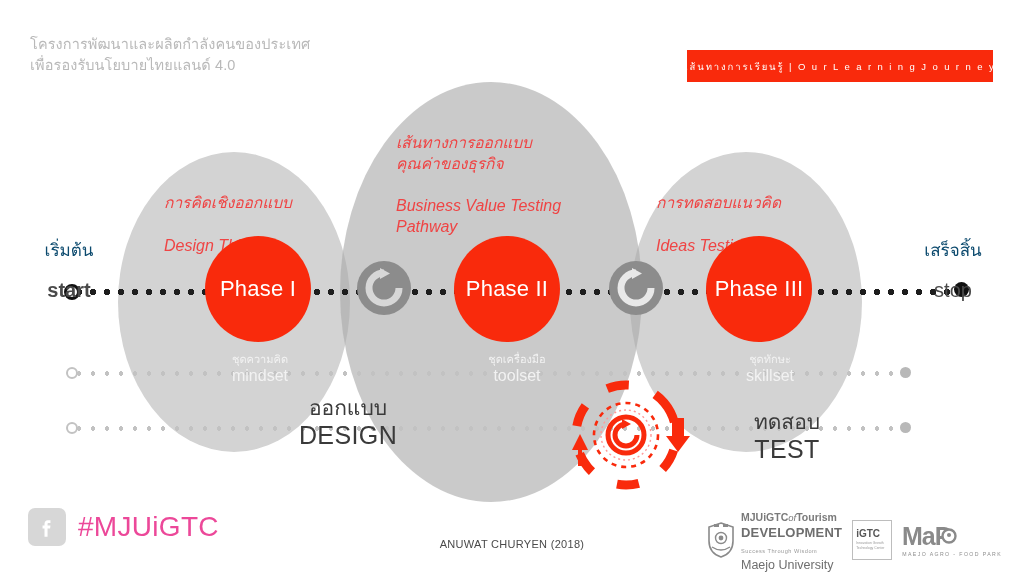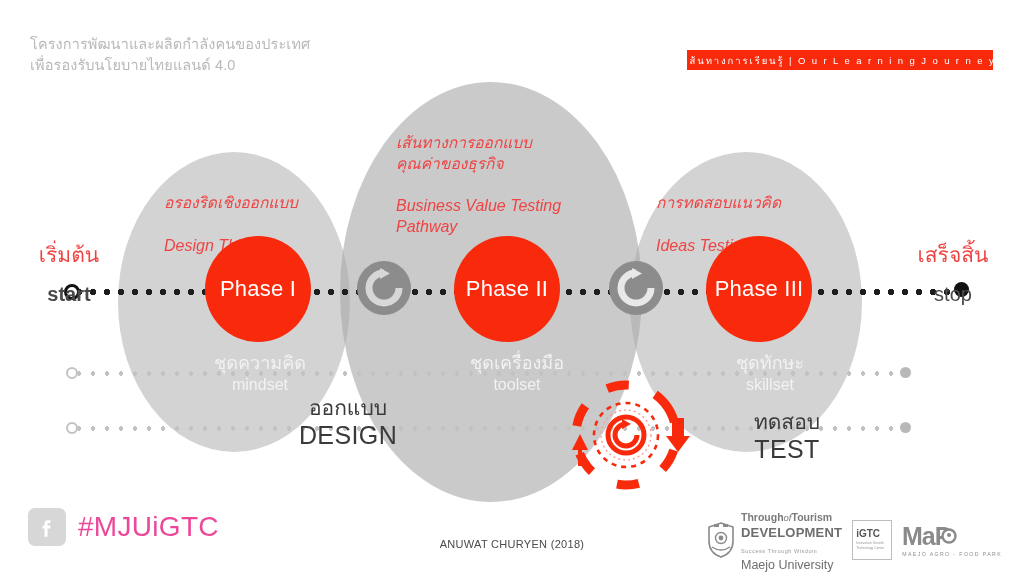--- a/index.html
+++ b/index.html
@@ -10,21 +10,21 @@
   }
   #stage{position:absolute;inset:0;width:1024px;height:576px;background:#ffffff;}
 
   
   .head-title{
     position:absolute;left:30px;top:34px;width:420px;
     font-size:14.5px;line-height:1.42;color:#b9b9b9;font-weight:400;
     white-space:pre-line;letter-spacing:.1px;
   }
   .banner{
-    position:absolute;left:687px;top:50px;width:306px;height:20px;
+    position:absolute;left:687px;top:50px;width:306px;height:32px;
     background:#F92A0C;display:flex;align-items:center;justify-content:center;
   }
   .banner span{
     font-size:9.5px;color:#ffffff;letter-spacing:1.9px;white-space:nowrap;
   }
 
   
   .lobe{position:absolute;border-radius:50%;background:#d3d3d3;}
   .lobe.mid{background:#d0d0d0;}
   .lobe.l1{left:118px;top:152px;width:232px;height:300px;}
@@ -55,21 +55,21 @@
   .marker{position:absolute;border-radius:50%;}
   .m-start{left:64px;top:284px;width:10px;height:10px;border:3px solid #111;background:#fff;}
   .m-stop{left:954px;top:284px;width:15px;height:15px;background:#111;top:282px;}
   .m-s2{left:66px;top:367px;width:8px;height:8px;border:2px solid #c2c2c2;background:#fff;}
   .m-s3{left:66px;top:422px;width:8px;height:8px;border:2px solid #c2c2c2;background:#fff;}
   .m-e2{left:900px;top:367px;width:11px;height:11px;background:#b8b8b8;}
   .m-e3{left:900px;top:422px;width:11px;height:11px;background:#b8b8b8;}
 
   
   .endcap{position:absolute;text-align:center;width:130px;}
-  .endcap .th{font-size:21px;color:#ef4444;line-height:1.1;}
+  .endcap .th{font-size:17px;color:#0c4a6e;line-height:1.1;font-family:Liberation Mono, monospace;}
   .endcap .en{font-size:20px;color:#4a4a4a;line-height:1.25;}
   .endcap.left{left:4px;top:243px;}
   .endcap.left .en{margin-top:16px;font-weight:bold;}
   .endcap.right{left:888px;top:243px;}
   .endcap.right .en{margin-top:16px;}
 
   
   .phase{
     position:absolute;width:106px;height:106px;border-radius:50%;
     background:#F92A0C;display:flex;align-items:center;justify-content:center;
@@ -81,21 +81,21 @@
 
   
   .cap{position:absolute;color:#ef4444;line-height:1.32;white-space:pre-line;font-style:italic;}
   .cap .th{font-size:15.5px;display:block;}
   .cap .en{font-size:16px;display:block;}
   .cap.c1{left:164px;top:172px;width:190px;}
   .cap.c2{left:396px;top:112px;width:250px;}
   .cap.c3{left:656px;top:172px;width:190px;}
 
   .sub{position:absolute;text-align:center;color:#f2f2f2;line-height:1.3;}
-  .sub .th{font-size:18px;display:block;}
+  .sub .th{font-size:11px;display:block;}
   .sub .en{font-size:16px;display:block;}
   .sub.s1{left:195px;top:352px;width:130px;}
   .sub.s2{left:452px;top:352px;width:130px;}
   .sub.s3{left:705px;top:352px;width:130px;}
 
   
   .loop{position:absolute;width:56px;height:56px;}
   .loop.g1{left:356px;top:260px;}
   .loop.g2{left:608px;top:260px;}
 
@@ -169,21 +169,21 @@
   <div class="endcap left">
     <div class="th">เริ่มต้น</div>
     <div class="en">start</div>
   </div>
   <div class="endcap right">
     <div class="th">เสร็จสิ้น</div>
     <div class="en">stop</div>
   </div>
 
   <div class="cap c1">
-    <span class="th">อรองริดเชิงออกแบบ</span>
+    <span class="th">การคิดเชิงออกแบบ</span>
     <span class="en">Design Thinking</span>
   </div>
   <div class="cap c2">
     <span class="th">เส้นทางการออกแบบ
 คุณค่าของธุรกิจ</span>
     <span class="en">Business Value Testing
 Pathway</span>
   </div>
   <div class="cap c3">
     <span class="th">การทดสอบแนวคิด</span>
@@ -274,21 +274,21 @@
     <div class="logo-maejo">
       <svg width="30" height="38" viewBox="0 0 30 38">
         <path d="M15 2 L27 6 V20 C27 29 21 34 15 36 C9 34 3 29 3 20 V6 Z" fill="none" stroke="#8a8a8a" stroke-width="1.6"></path>
         <circle cx="15" cy="17" r="5.5" fill="none" stroke="#8a8a8a" stroke-width="1.4"></circle>
         <circle cx="15" cy="17" r="2.4" fill="#8a8a8a"></circle>
         <rect x="8" y="3" width="5" height="3" fill="#8a8a8a"></rect>
         <rect x="17" y="3" width="5" height="3" fill="#8a8a8a"></rect>
         <path d="M6 26 Q15 32 24 26" fill="none" stroke="#8a8a8a" stroke-width="1.3"></path>
       </svg>
       <span class="mj-txt">
-        <span class="mj-l1"><b>Through</b><i>of</i><b>Tourism</b></span><br>
+        <span class="mj-l1"><b>MJUiGTC</b><i>of</i><b>Tourism</b></span><br>
         <span class="mj-l2">DEVELOPMENT</span><br>
         <span class="mj-l3">Success Through Wisdom</span><br>
         <span class="mj-l4">Maejo University</span>
       </span>
     </div>
 
     <div class="igtc">
       <span class="ig-t">iGTC</span>
       <span class="ig-s">Innovation Growth
 Technology Center</span>

